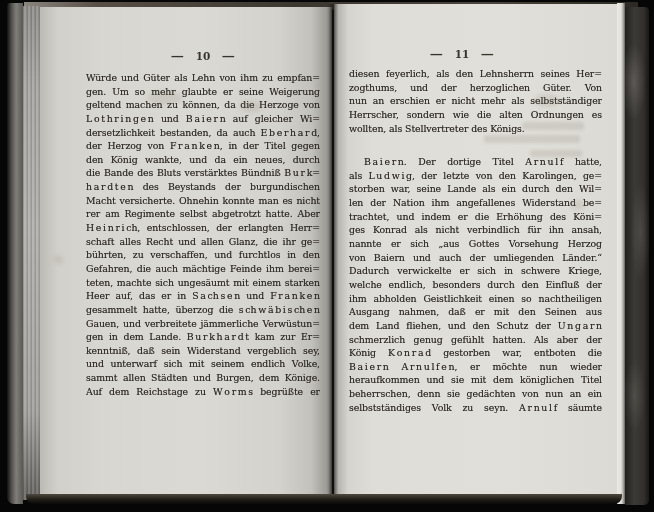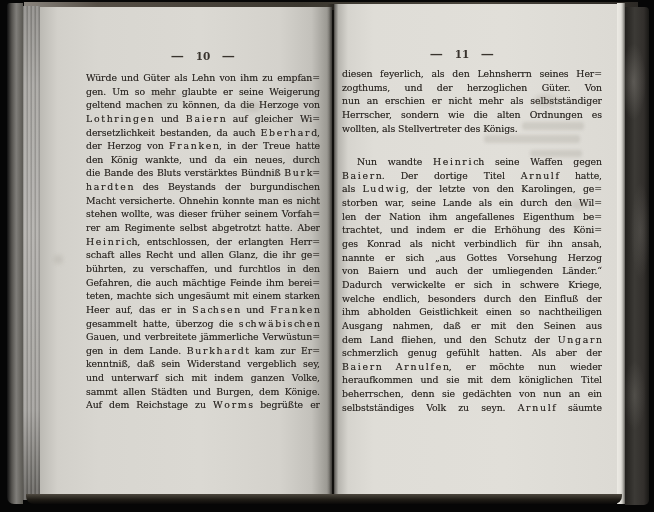--- a/index.html
+++ b/index.html
@@ -36,21 +36,21 @@
   .page-right{left:334px;top:4px;width:284px;height:499px;
     background:linear-gradient(90deg,#757370 0%,#b7b5af 1.6%,#d6d4ce 5%,#dfddd7 14%,#e1dfd9 60%,#dcdad4 100%);}
   .page-head{display:flex;justify-content:center;align-items:baseline;gap:13px;
     font-size:10.5px;font-weight:bold;color:#38332d;}
   .page-left  .page-head{margin:43px 6px 0 40px;}
   .page-right .page-head{margin:44px 28px 0 0;}
   .page-head .dash{letter-spacing:0;transform:scaleX(1.25);display:inline-block;}
   .textblock{font-size:9.4px;font-weight:normal;letter-spacing:-0.1px;overflow:hidden;
     text-shadow:0 0 0.6px rgba(46,40,34,0.55);}
   .page-left  .textblock{margin:9px 12px 0 46px;}
-  .page-right .textblock{margin:7px 16px 0 8px;}
+  .page-right .textblock{margin:7px 16px 0 15px;}
   .tline{height:13.65px;line-height:13.65px;text-align:justify;text-align-last:justify;}
   .para1 .tline:last-child{text-align-last:left;}
   .para2{margin-top:20px;}
   .para2 .tline:first-child{text-indent:15px;}
   
   .stain{position:absolute;border-radius:50%;pointer-events:none;
     background:rgba(125,118,106,0.16);filter:blur(2px);}
   .ghost{position:absolute;pointer-events:none;border-radius:3px;
     background:rgba(128,122,112,0.18);filter:blur(1.6px);}
 </style>
@@ -68,38 +68,37 @@
       <span class="dash">—</span>
       <span>10</span>
       <span class="dash">—</span>
     </div>
     <div class="textblock">
         <div class="tline">Würde und Güter als Lehn von ihm zu empfan=</div>
         <div class="tline">gen.  Um so mehr glaubte er seine Weigerung</div>
         <div class="tline">geltend machen zu können, da die Herzoge von</div>
         <div class="tline">L o t h r i n g e n und B a i e r n auf gleicher Wi=</div>
         <div class="tline">dersetzlichkeit bestanden, da auch E b e r h a r d,</div>
-        <div class="tline">der Herzog von F r a n k e n, in der Treue hatte</div>
+        <div class="tline">der Herzog von F r a n k e n, in der Titel gegen</div>
         <div class="tline">den König wankte, und da ein neues, durch</div>
         <div class="tline">die Bande des Bluts verstärktes Bündniß B u r k=</div>
         <div class="tline">h a r d t e n des Beystands der burgundischen</div>
         <div class="tline">Macht versicherte.  Ohnehin konnte man es nicht</div>
-        <div class="tline">stehen wollte, was dieser früher seinem Vorfah=</div>
         <div class="tline">rer am Regimente selbst abgetrotzt hatte.  Aber</div>
         <div class="tline">H e i n r i ch, entschlossen, der erlangten Herr=</div>
         <div class="tline">schaft alles Recht und allen Glanz, die ihr ge=</div>
         <div class="tline">bührten, zu verschaffen, und furchtlos in den</div>
         <div class="tline">Gefahren, die auch mächtige Feinde ihm berei=</div>
         <div class="tline">teten, machte sich ungesäumt mit einem starken</div>
         <div class="tline">Heer auf, das er in S a ch s e n und F r a n k e n</div>
         <div class="tline">gesammelt hatte, überzog die s ch w ä b i s ch e n</div>
         <div class="tline">Gauen, und verbreitete jämmerliche Verwüstun=</div>
         <div class="tline">gen in dem Lande.  B u r k h a r d t kam zur Er=</div>
         <div class="tline">kenntniß, daß sein Widerstand vergeblich sey,</div>
-        <div class="tline">und unterwarf sich mit indem ganzen Volke,</div>
+        <div class="tline">und unterwarf sich mit seinem endlich Volke,</div>
         <div class="tline">sammt allen Städten und Burgen, dem Könige.</div>
         <div class="tline">Auf dem Reichstage zu W o r m s begrüßte er</div>
       </div>
     <div class="stain" style="left:108px;top:84px;width:34px;height:14px;"></div>
     <div class="stain" style="left:200px;top:94px;width:22px;height:11px;"></div>
     <div class="stain" style="left:14px;top:248px;width:9px;height:9px;"></div>
   </div>
 
   <div class="page page-right">
     <div class="page-head">
@@ -109,35 +108,35 @@
     </div>
     <div class="textblock">
       <div class="para1">
           <div class="tline">diesen feyerlich,  als den Lehnsherrn seines Her=</div>
           <div class="tline">zogthums, und der herzoglichen Güter.  Von</div>
           <div class="tline">nun an erschien er nicht mehr als selbstständiger</div>
           <div class="tline">Herrscher, sondern wie die alten Ordnungen es</div>
           <div class="tline">wollten, als Stellvertreter des Königs.</div>
         </div>
       <div class="para2">
-          <div class="tline">Nun wandte H e i n r i ch seine Waffen gegen</div>
           <div class="tline">B a i e r n.  Der dortige Titel A r n u l f hatte,</div>
           <div class="tline">als L u d w i g, der letzte von den Karolingen, ge=</div>
           <div class="tline">storben war, seine Lande als ein durch den Wil=</div>
-          <div class="tline">len der Nation ihm angefallenes Eigenthum be=</div>
+          <div class="tline">len der Nation ihm angefallenes Widerstand be=</div>
           <div class="tline">trachtet, und indem er die Erhöhung des Köni=</div>
           <div class="tline">ges Konrad als nicht verbindlich für ihn ansah,</div>
           <div class="tline">nannte er sich „aus Gottes Vorsehung Herzog</div>
           <div class="tline">von Baiern und auch der umliegenden Länder.“</div>
           <div class="tline">Dadurch verwickelte er sich in schwere Kriege,</div>
           <div class="tline">welche endlich, besonders durch den Einfluß der</div>
           <div class="tline">ihm abholden Geistlichkeit einen so nachtheiligen</div>
           <div class="tline">Ausgang nahmen, daß er mit den Seinen aus</div>
           <div class="tline">dem Land fliehen, und den Schutz der U n g a r n</div>
           <div class="tline">schmerzlich genug gefühlt hatten.  Als aber der</div>
+          <div class="tline">König K o n r a d gestorben war,  entboten die</div>
           <div class="tline">B a i e r n  A r n u l f e n,  er möchte nun wieder</div>
           <div class="tline">heraufkommen und sie mit dem königlichen Titel</div>
           <div class="tline">beherrschen, denn sie gedächten von nun an ein</div>
           <div class="tline">selbstständiges Volk zu seyn.  A r n u l f säumte</div>
         </div>
     </div>
     <div class="ghost" style="left:188px;top:118px;width:62px;height:8px;"></div>
     <div class="ghost" style="left:150px;top:131px;width:96px;height:8px;"></div>
     <div class="ghost" style="left:196px;top:146px;width:52px;height:7px;"></div>
     <div class="stain" style="left:200px;top:90px;width:26px;height:13px;"></div>

